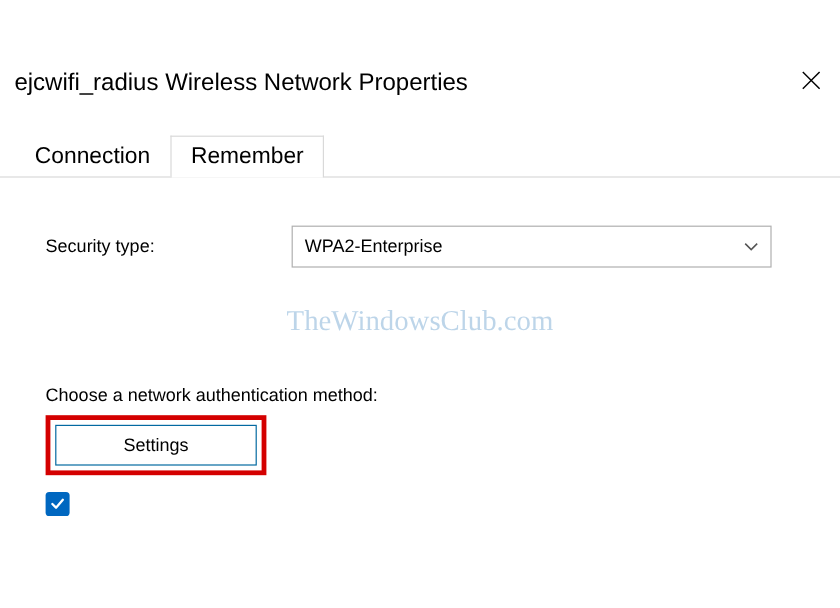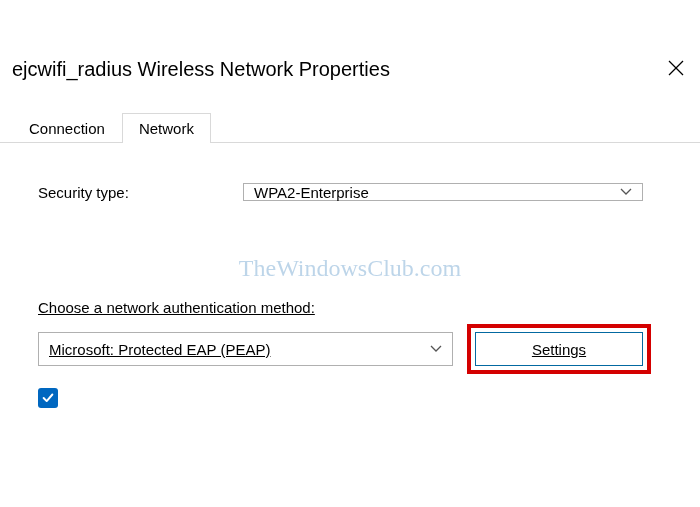--- a/index.html
+++ b/index.html
@@ -44,21 +44,21 @@
       display: flex;
       padding: 0 12px;
       margin-top: 18px;
       border-bottom: 1px solid #d9d9d9;
     }
     .tab {
       padding: 6px 16px;
       border: 1px solid transparent;
       border-bottom: none;
       cursor: pointer;
-      font-size: 15px;
+      font-size: 19px;
       background: transparent;
       position: relative;
       top: 1px;
     }
     .tab.active {
       border-color: #d9d9d9;
       background: #ffffff;
     }
     .content {
       padding: 40px 28px 20px 38px;
@@ -67,21 +67,21 @@
       display: flex;
       align-items: center;
       margin-bottom: 18px;
     }
     .form-label {
       width: 205px;
       font-size: 15px;
     }
     .select {
       flex: 0 0 400px;
-      height: 18px;
+      height: 35px;
       border: 1px solid #b0b0b0;
       display: flex;
       align-items: center;
       justify-content: space-between;
       padding: 0 10px;
       background: #fff;
       cursor: pointer;
       font-size: 15px;
       gap: 44px;
     }
@@ -94,21 +94,20 @@
       top: 255px;
       left: 50%;
       transform: translateX(-50%);
       font-size: 24px;
       color: rgba(90, 150, 200, 0.4);
       font-family: "Segoe Script", cursive;
       pointer-events: none;
     }
     .auth-section {
       margin-top: 80px;
-      text-decoration: underline;
     }
     .auth-label {
       font-size: 15px;
       margin-bottom: 8px;
     }
     .auth-row {
       display: flex;
       align-items: center;
       gap: 14px;
     }
@@ -178,21 +177,21 @@
       <svg width="16" height="16" viewBox="0 0 16 16">
           <line x1="1" y1="1" x2="15" y2="15" stroke="#000" stroke-width="1.2"></line>
           <line x1="15" y1="1" x2="1" y2="15" stroke="#000" stroke-width="1.2"></line>
         </svg>
     </span>
   </button>
 </div>
 
 <div class="tabs">
   <div class="tab">Connection</div>
-  <div class="tab active">Network</div>
+  <div class="tab active">Remember</div>
 </div>
 
 <div class="content">
   <div class="form-row">
     <div class="form-label">Security type:</div>
     <div class="select">
       <span>WPA2-Enterprise</span>
       <span class="chevron">
         <svg width="12" height="8" viewBox="0 0 12 8">
             <path d="M1 1 L6 6 L11 1" stroke="#555" stroke-width="1.3" fill="none"></path>
@@ -200,28 +199,20 @@
       </span>
     </div>
   </div>
 
   <div class="form-row">
   </div>
 
   <div class="auth-section">
     <div class="auth-label">Choose a network authentication method:</div>
     <div class="auth-row">
-      <div class="select-auth">
-        <span>Microsoft: Protected EAP (PEAP)</span>
-        <span class="chevron">
-          <svg width="12" height="8" viewBox="0 0 12 8">
-              <path d="M1 1 L6 6 L11 1" stroke="#555" stroke-width="1.3" fill="none"></path>
-            </svg>
-        </span>
-      </div>
       <div class="settings-highlight">
         <button class="settings-btn">Settings</button>
       </div>
     </div>
 
     <div class="checkbox-row">
       <div class="checkbox">
         <svg viewBox="0 0 16 16">
             <path d="M3 8 L6.5 11.5 L13 4" stroke="#fff" stroke-width="2.2" fill="none" stroke-linecap="round" stroke-linejoin="round"></path>
           </svg>

